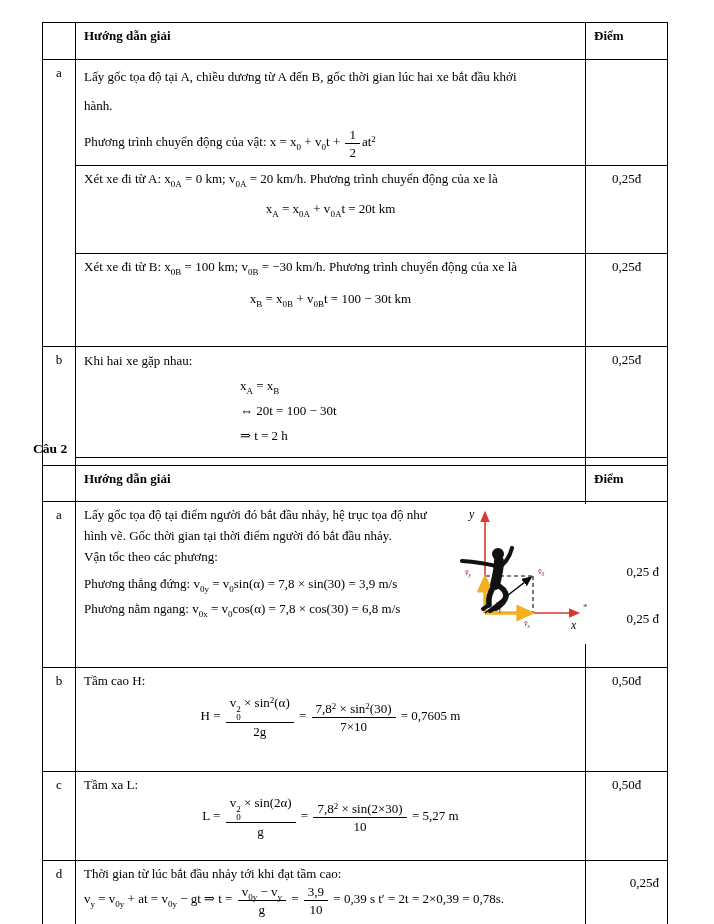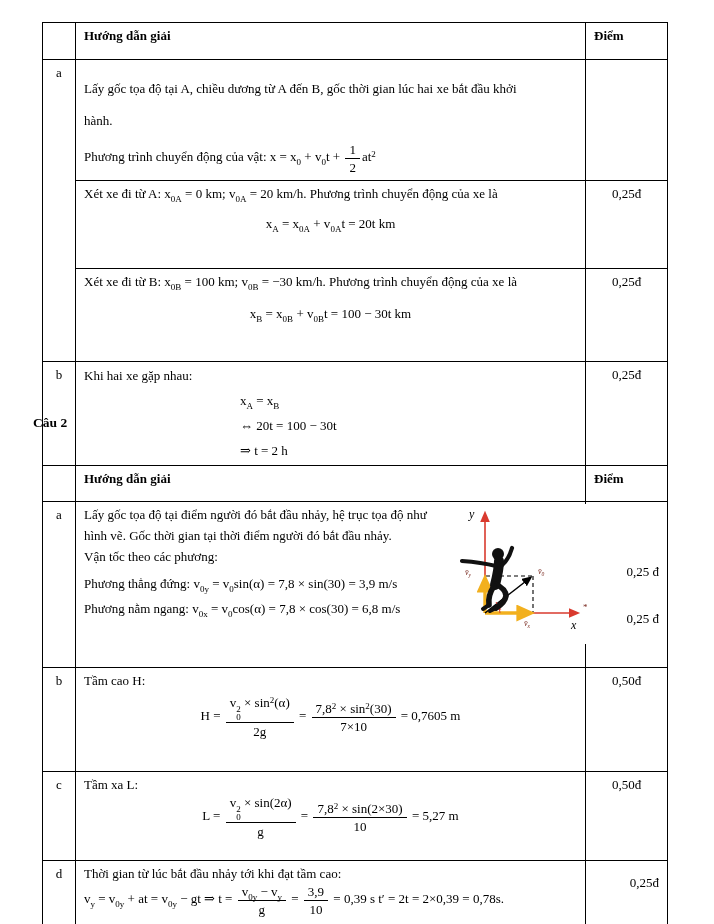--- a/index.html
+++ b/index.html
@@ -4,38 +4,38 @@
 <style>
   html,body{margin:0;padding:0;background:#e8e8e8;}
   .page{position:relative;width:714px;height:924px;background:#ffffff;
         font-family:"Liberation Serif","DejaVu Serif",serif;font-size:13px;color:#000;overflow:hidden;}
   table.grid{border-collapse:collapse;table-layout:fixed;position:absolute;left:42px;background:#fff;}
   table.grid td{border:1px solid #000;vertical-align:top;padding:5px 8px;font-size:13px;line-height:16px;}
   td.lbl{text-align:center;vertical-align:middle;padding:0;}
   td.hd{font-weight:bold;vertical-align:middle;font-size:13.5px;}
   td.pts{text-align:center;vertical-align:middle;font-size:13px;}
   td.pts-top{text-align:right;vertical-align:top;}
-  .ln{margin:16px 0 13px 0;font-family:Liberation Serif, serif;}
+  .ln{margin:4px 0 13px 0;font-family:Liberation Serif, serif;}
   .ln-t{margin:0 0 6px 0;}
   .ra-ln{margin:0 0 5px 0;}
   .ra-eq{line-height:22px;margin:0 0 3px 0;}
   .eq-center{text-align:center;}
   .eq-offset{padding-left:156px;}
   .eq-row4{margin:0 0 7px 0;line-height:18px;}
   .mt14{margin-top:14px;}
   .mt16{margin-top:16px;}
   .mt6{margin-top:6px;}
   .mt2{margin-top:2px;}
   sub{font-size:9px;vertical-align:-4px;line-height:0;}
   sup{font-size:9px;vertical-align:4px;line-height:0;}
   .frac{display:inline-block;vertical-align:middle;text-align:center;margin:0 2px;line-height:15px;}
   .frac .num{display:block;padding:0 4px 1px;border-bottom:1px solid #000;}
   .frac .den{display:block;padding:1px 4px 0;}
   .stack{display:inline-flex;flex-direction:column;font-size:9px;line-height:8px;vertical-align:-5px;text-align:left;}
-  .caption{position:absolute;left:33px;top:415px;font-weight:bold;font-size:13.5px;}
+  .caption{position:absolute;left:33px;top:441px;font-weight:bold;font-size:13.5px;}
   td.rel{position:relative;}
   .fig{position:absolute;left:374px;top:2px;width:146px;height:140px;background:#fff;z-index:3;}
   .pts-stack1{margin-top:57px;}
   .pts-stack2{margin-top:31px;}
 </style>
 </head>
 <body>
 
 <div class="page">
 

